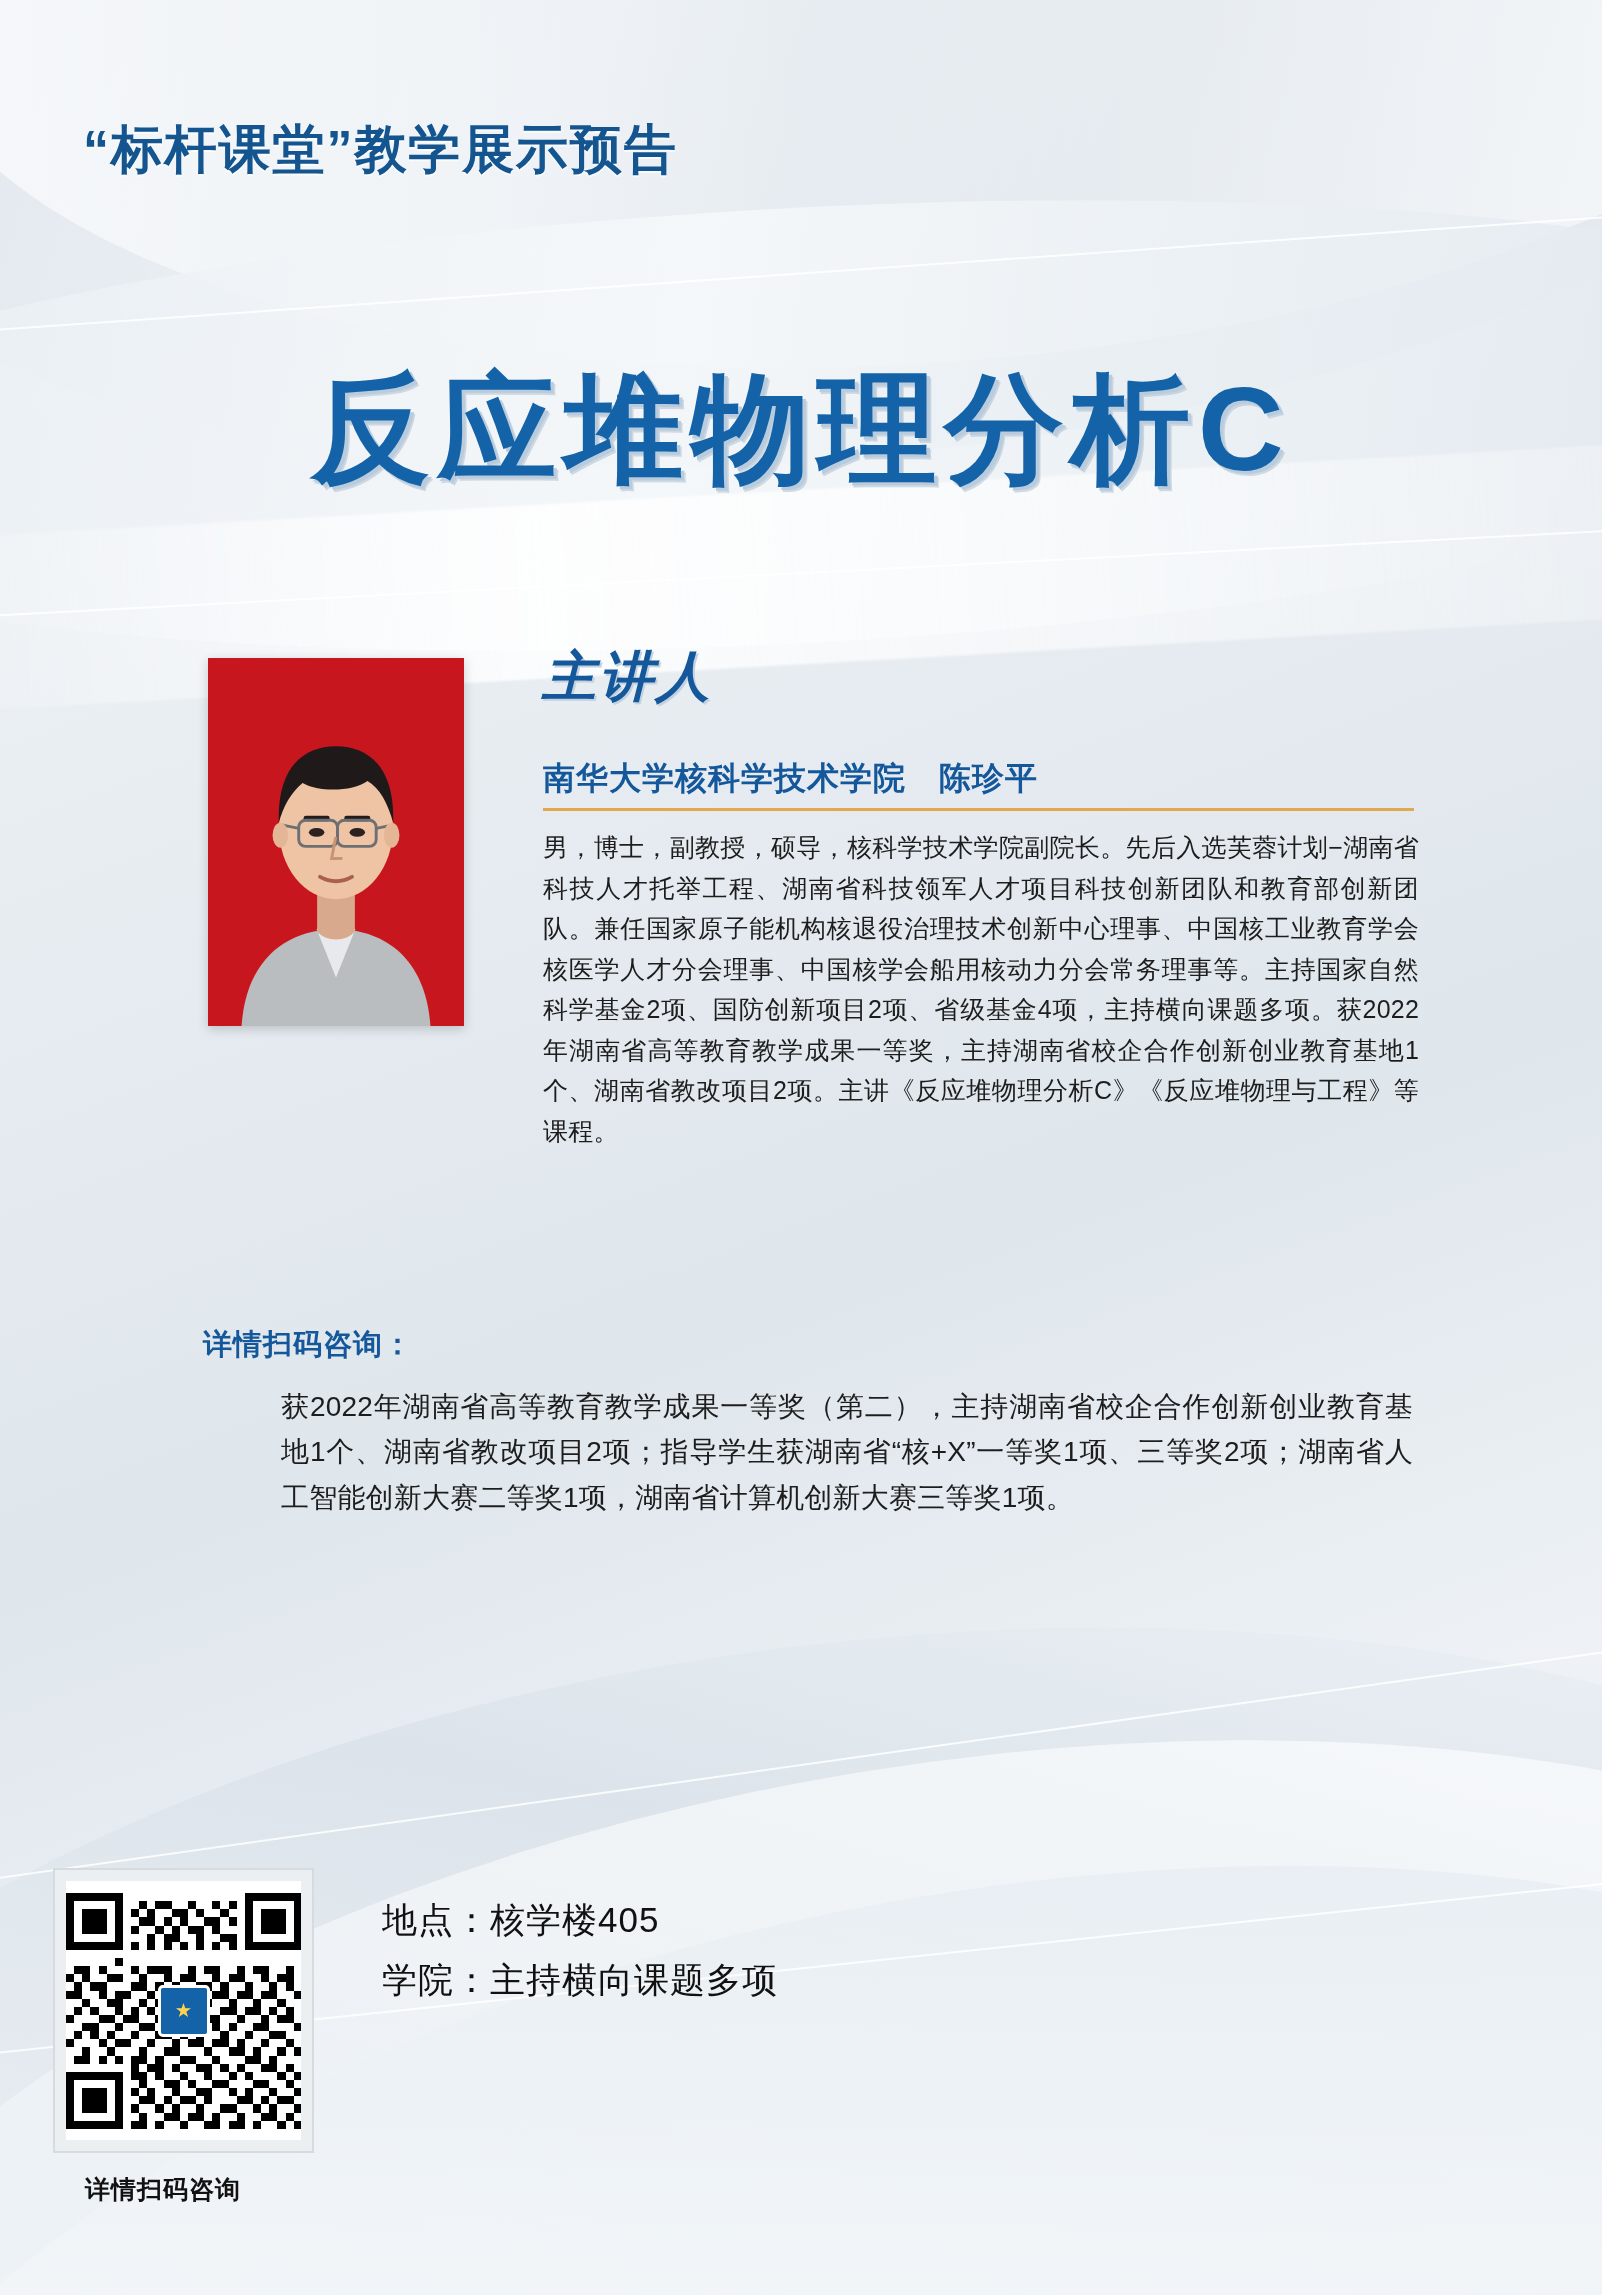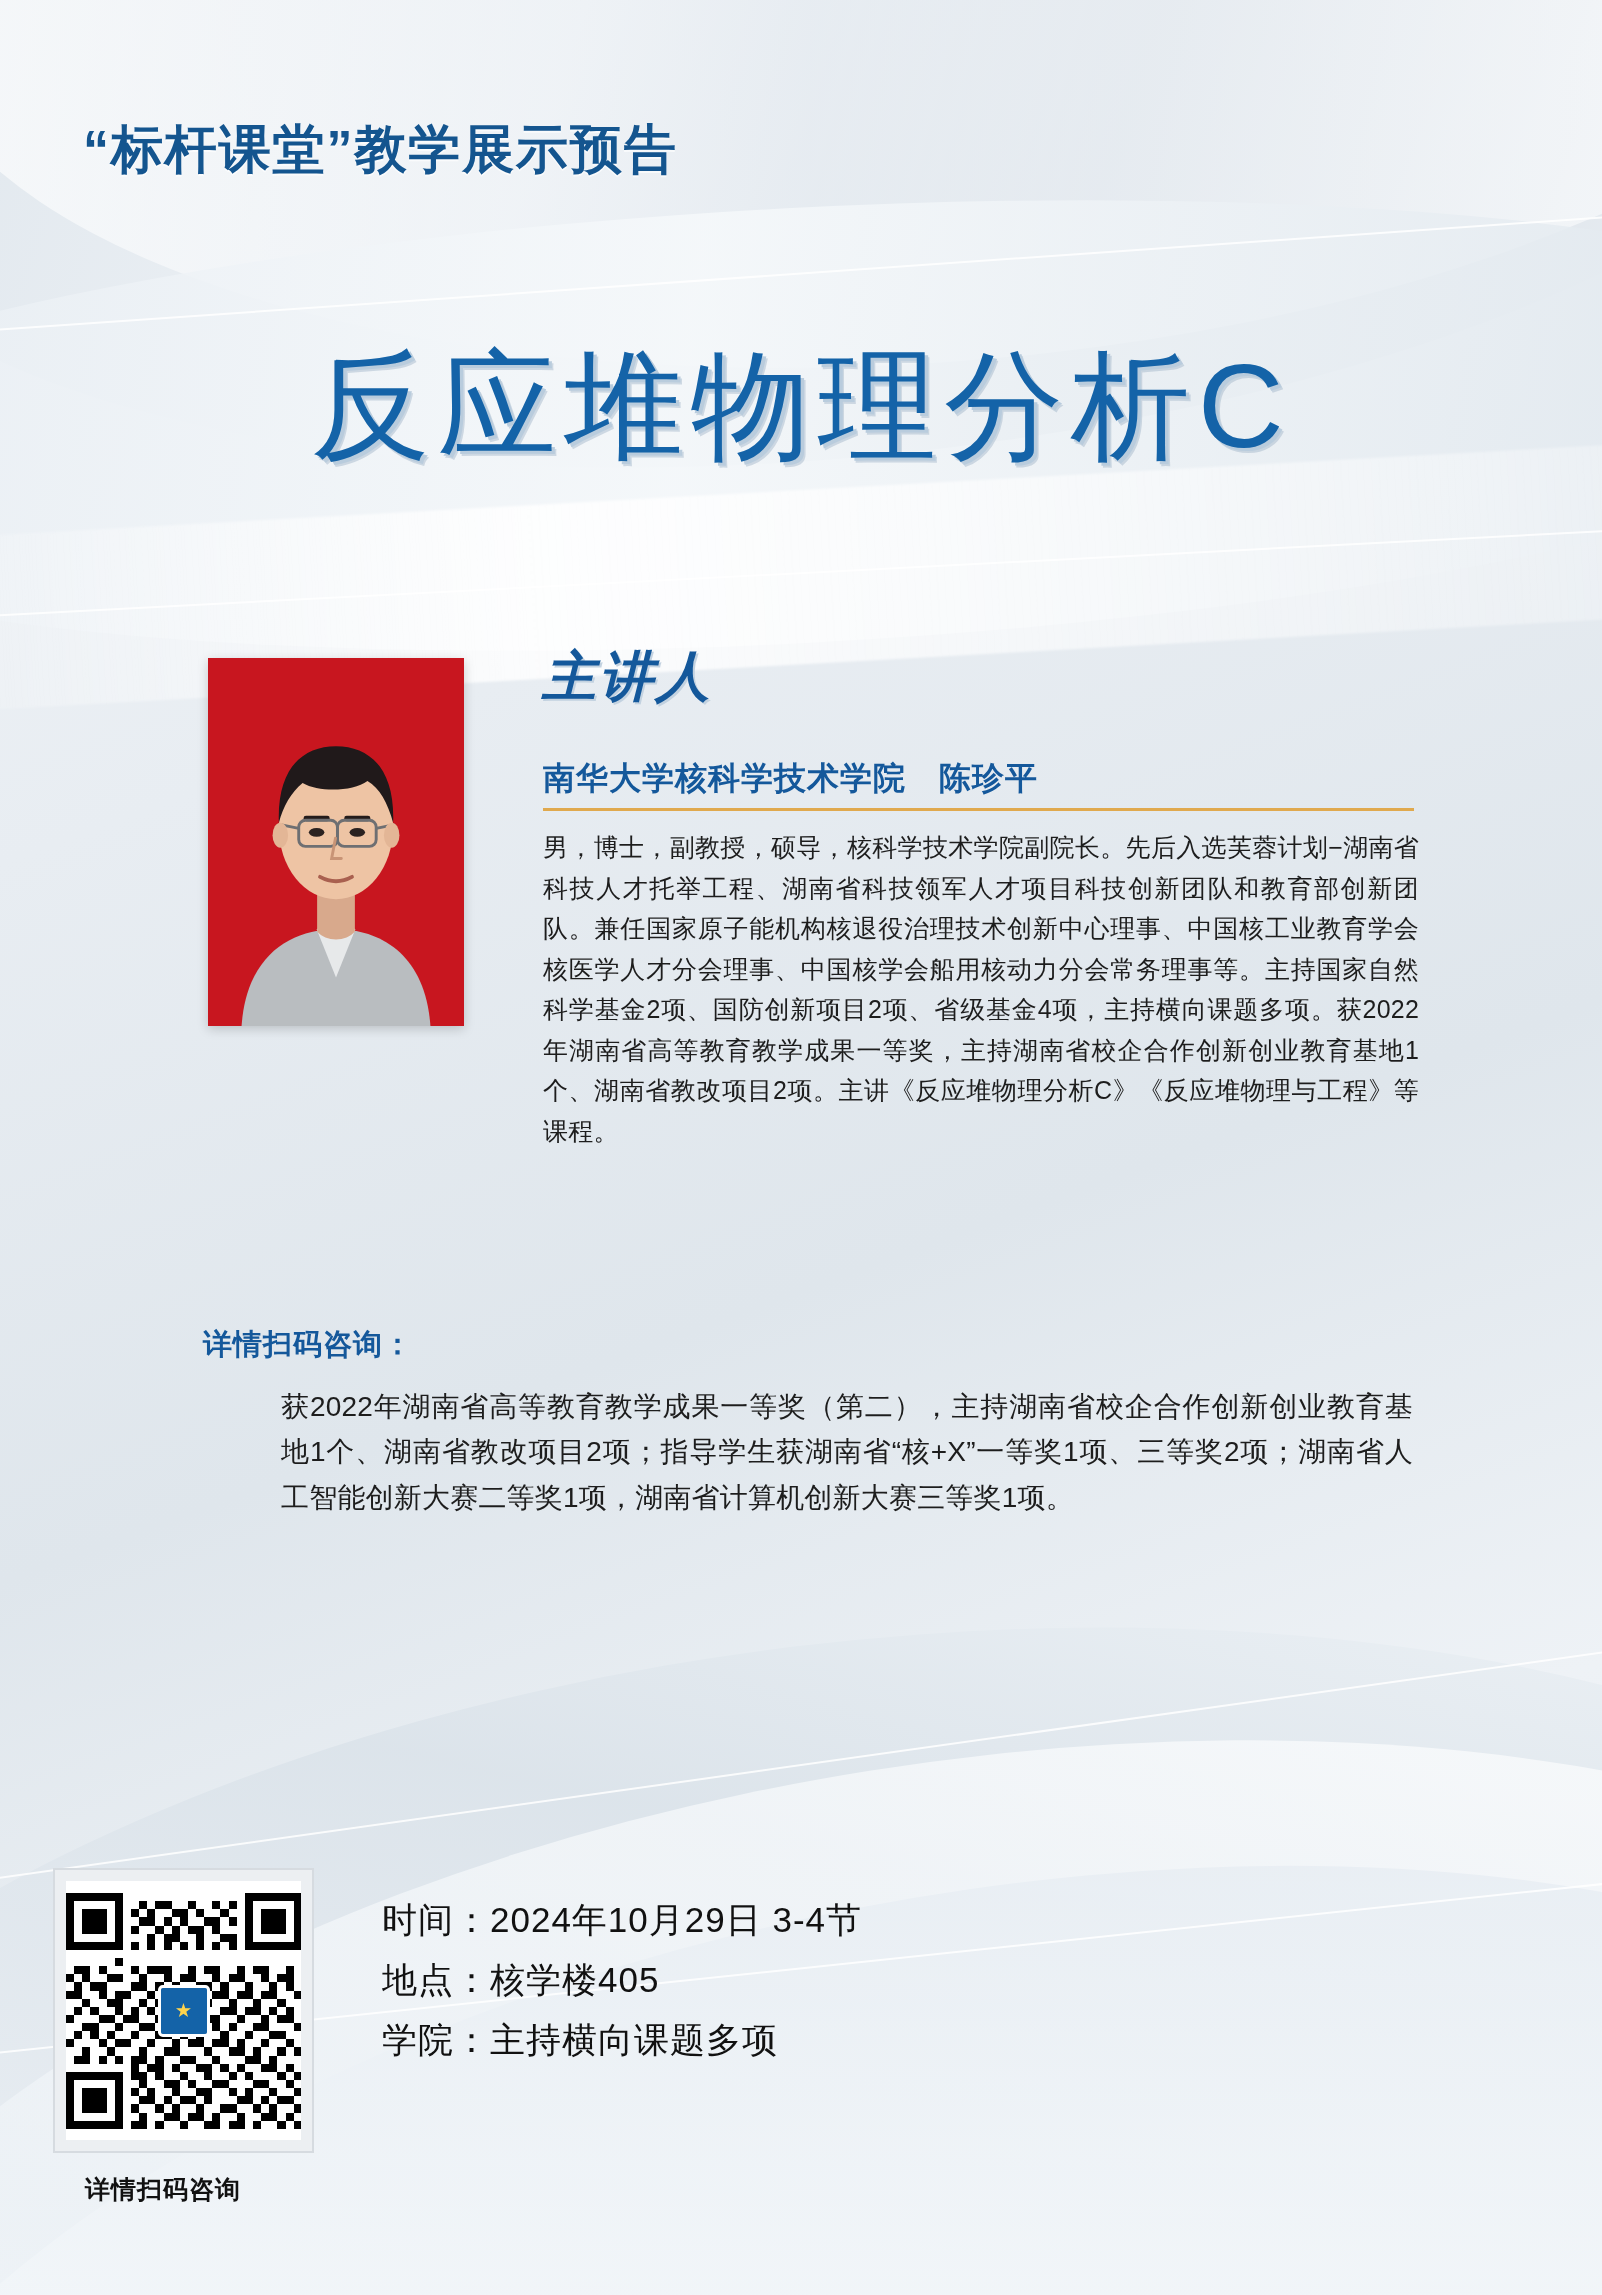--- a/index.html
+++ b/index.html
@@ -108,23 +108,23 @@
     font-weight: 700;
     color: #14558f;
     letter-spacing: 1.9px;
     white-space: nowrap;
     text-shadow: 0 1.5px 0 rgba(255,255,255,.65);
   }
   .main-title {
     position: absolute;
     left: 50%;
     transform: translateX(-50%);
-    top: 327px;
+    top: 350px;
     font-size: 119px;
-    font-weight: 400;
+    font-weight: 700;
     color: #1463a8;
     letter-spacing: 7.7px;
     white-space: nowrap;
     text-shadow:
       3.4px 3.4px 0 #b9ccdd,
       4.8px 4.8px 0 rgba(160,180,200,.45);
   }
 
   
   .photo {
@@ -358,19 +358,18 @@
           <path d="M9 27h1v1H9zM12 27h2v1h-2zM15 27h2v1h-2zM18 27h1v1h-1zM21 27h1v1h-1zM24 27h2v1h-2zM27 27h1v1h-1z"></path>
           <path d="M8 28h2v1H8zM11 28h1v1h-1zM14 28h1v1h-1zM17 28h2v1h-2zM20 28h2v1h-2zM23 28h1v1h-1zM26 28h1v1h-1zM28 28h1v1h-1z"></path>
         </g>
       </svg>
       <div class="qr-logo">★</div>
     </div>
   </div>
   <div class="qr-caption">详情扫码咨询</div>
 
   <div class="info">
-    <div>时间：2024年10月29日  3-4节</div>
     <div>地点：核学楼405</div>
     <div>学院：主持横向课题多项</div>
   </div>
 
 </div>
 
 
 </body></html>

